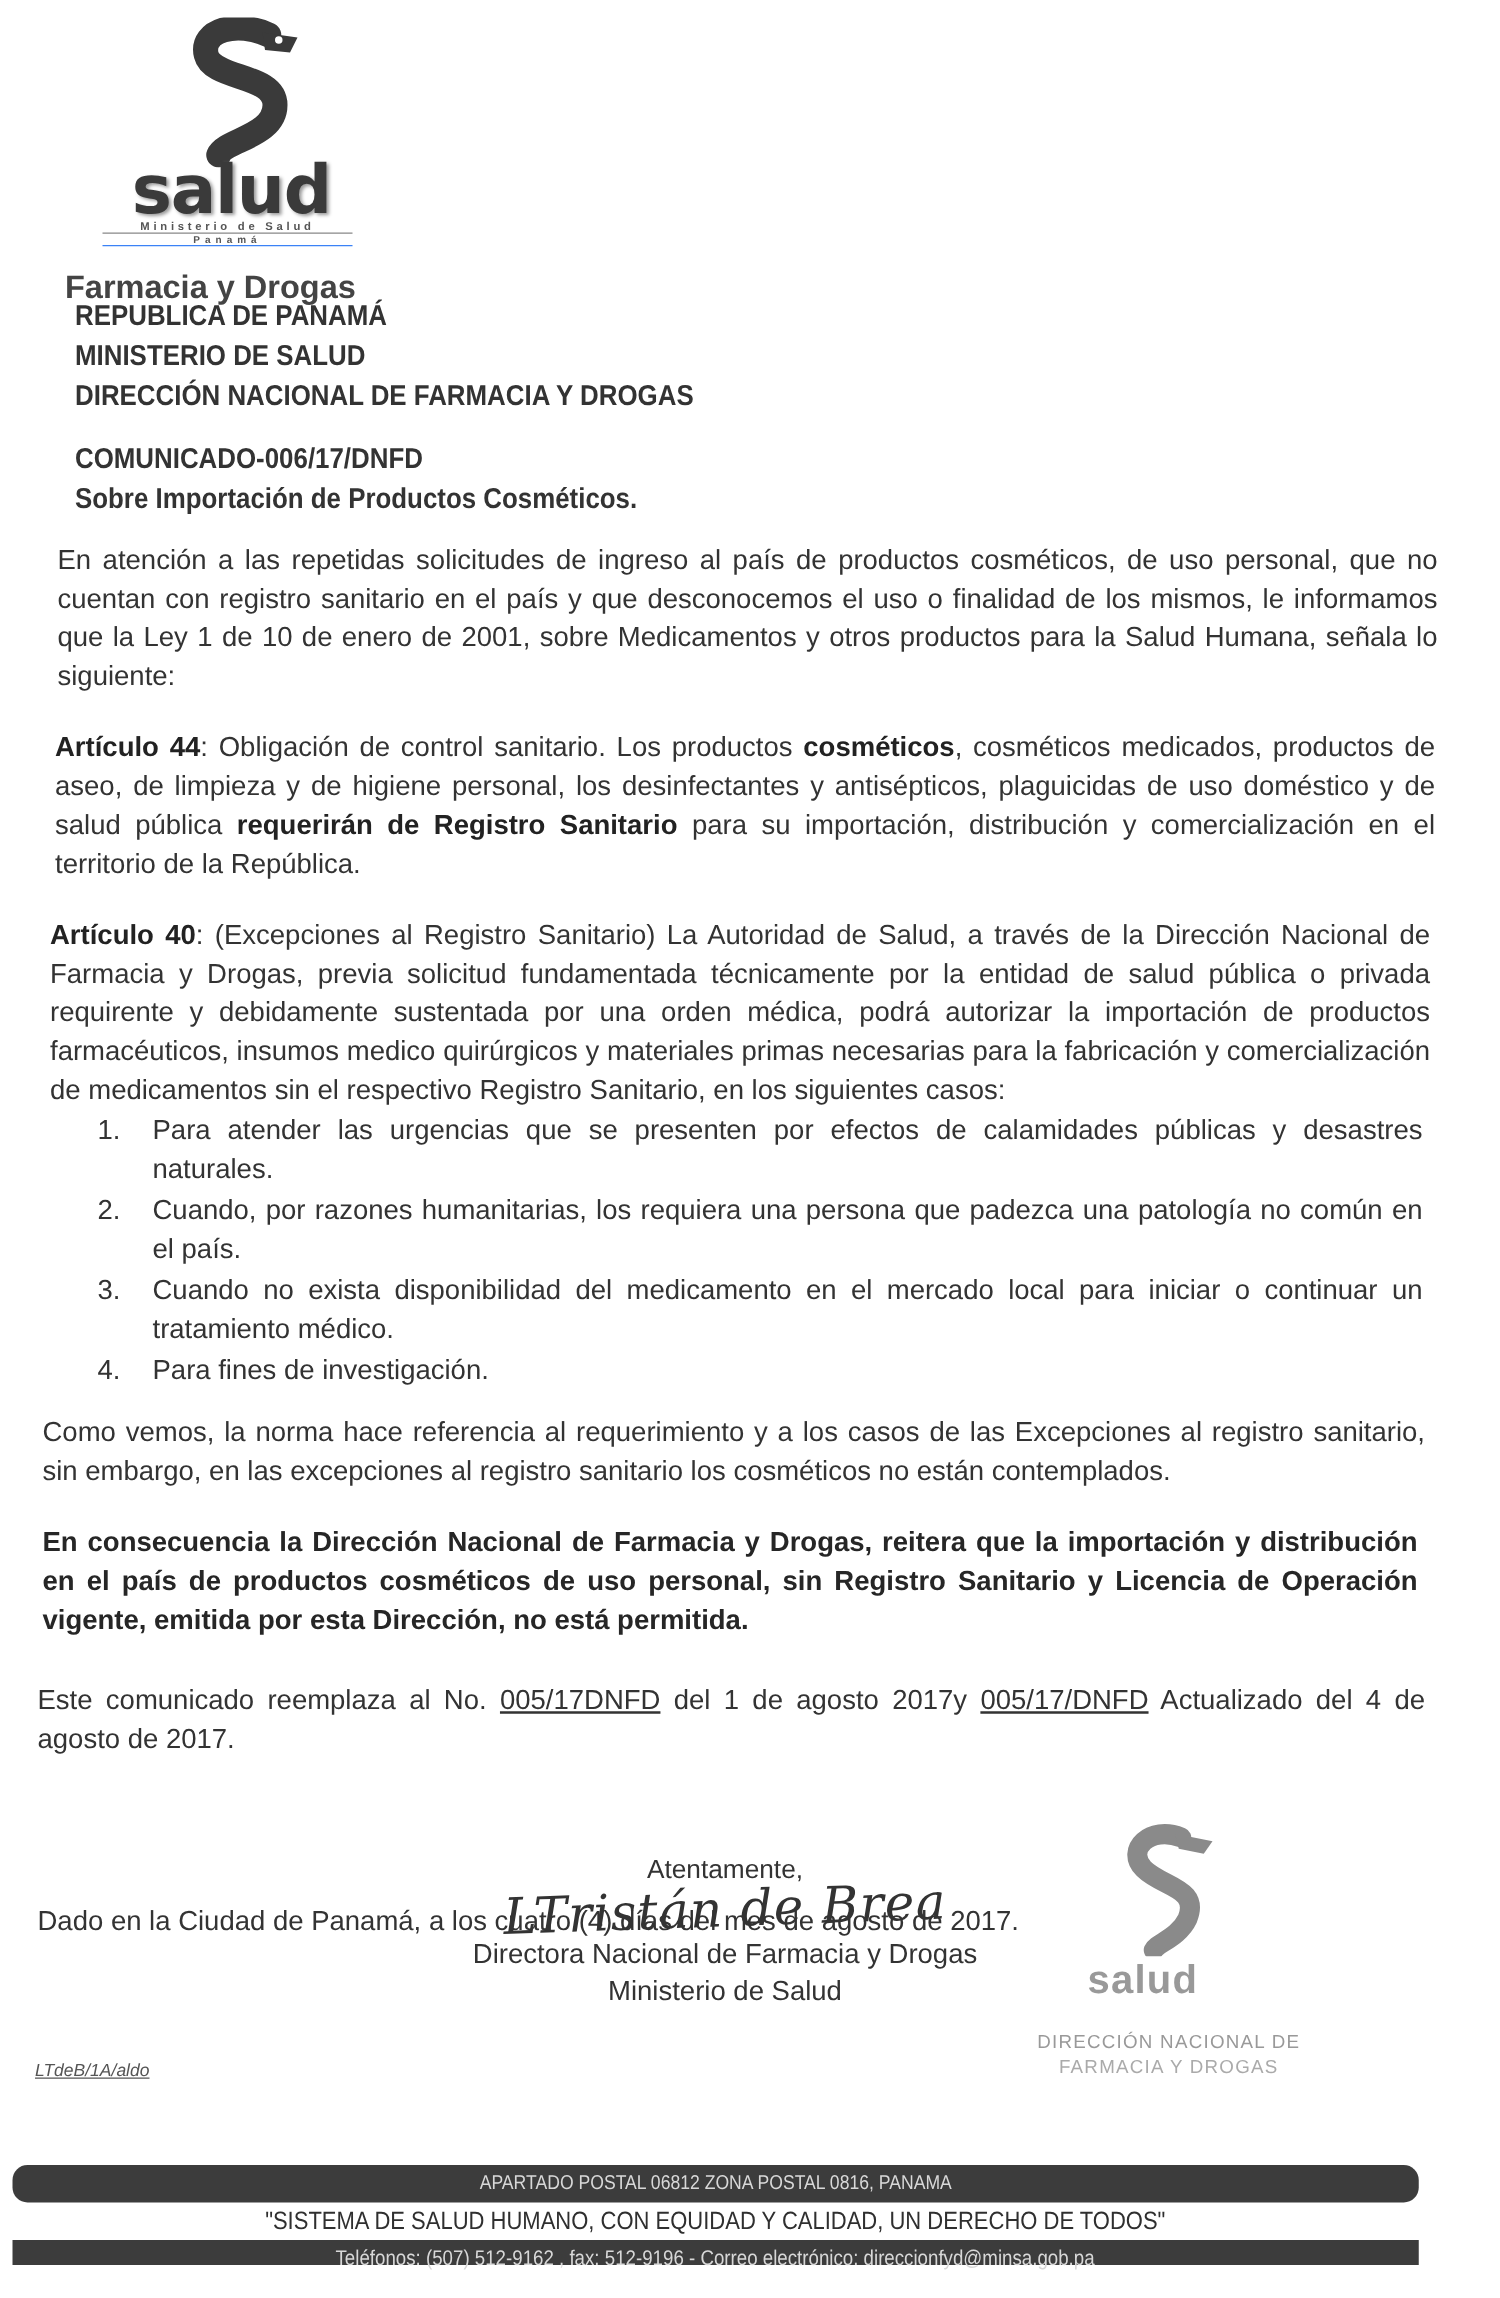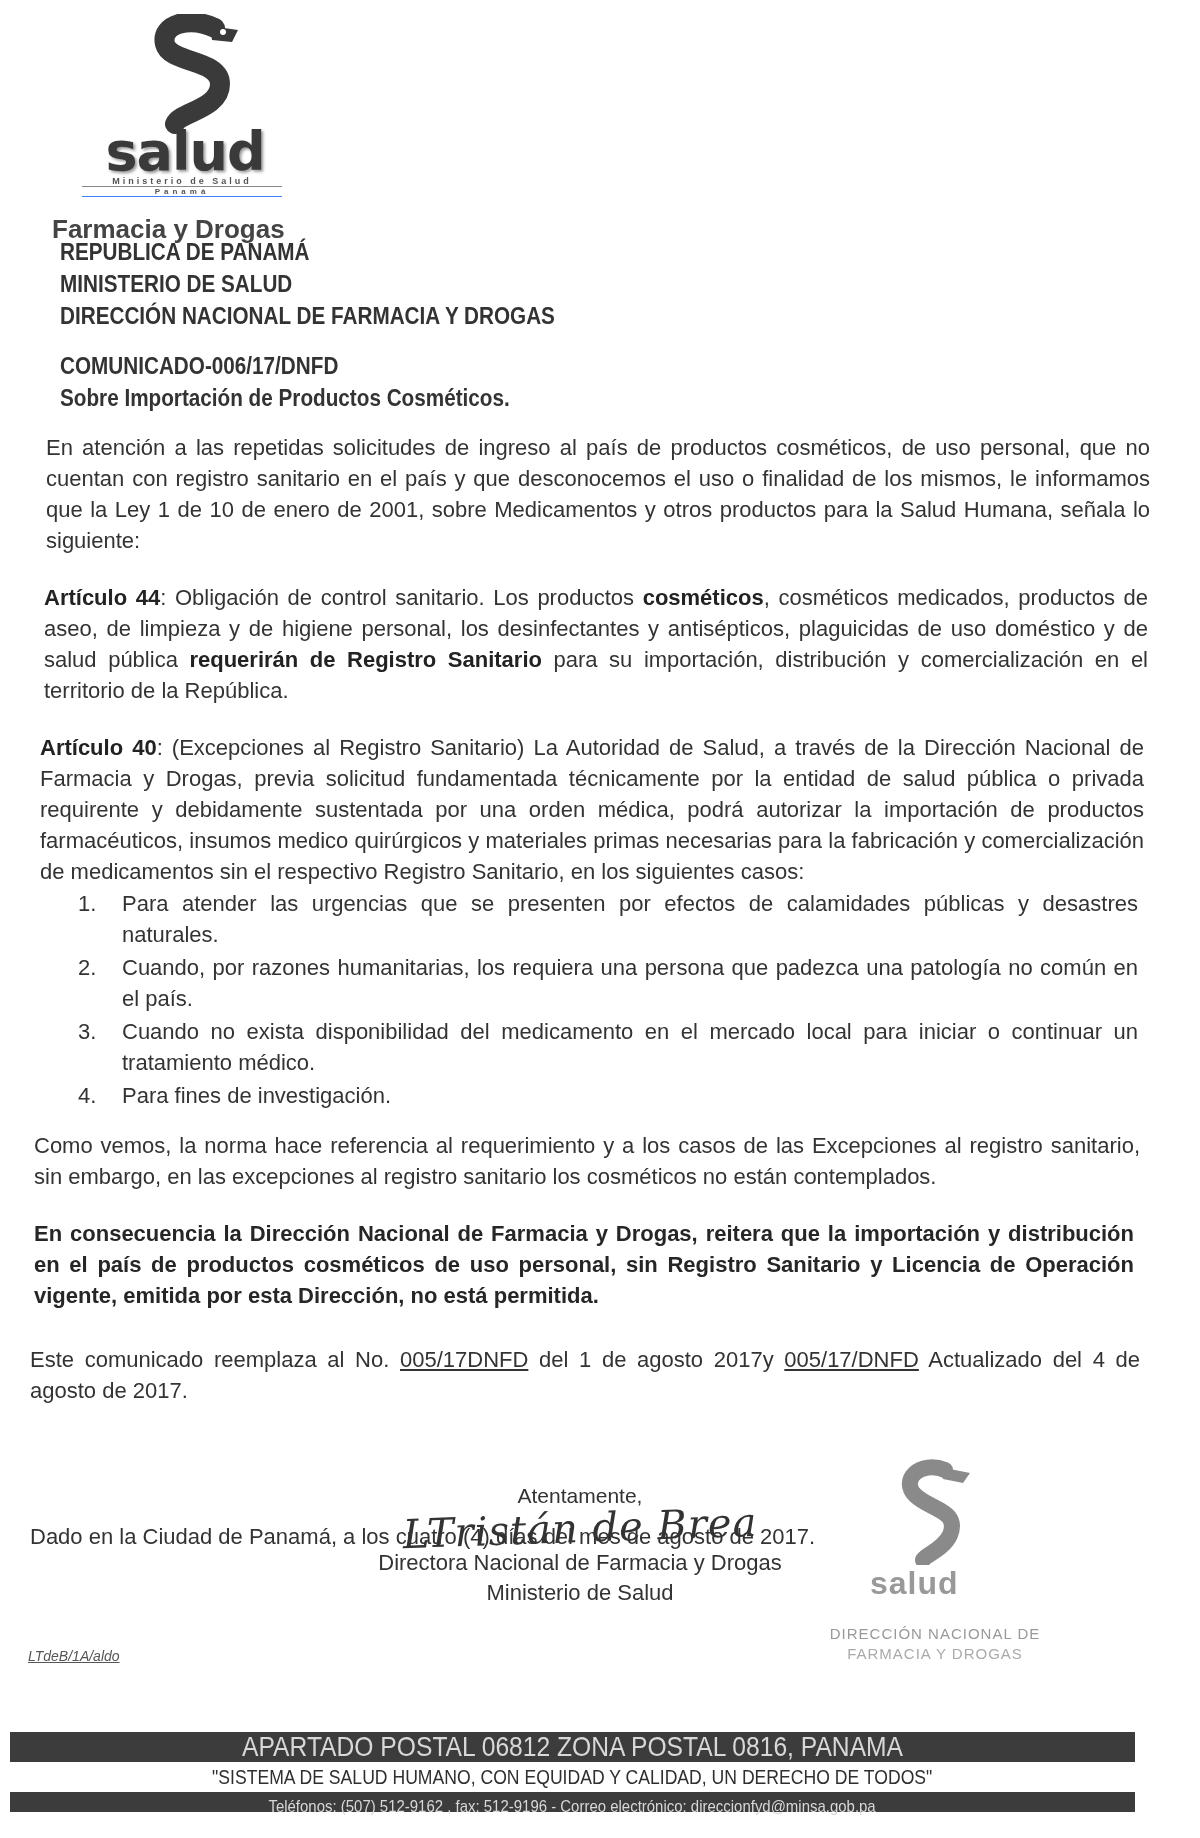--- a/index.html
+++ b/index.html
@@ -63,21 +63,21 @@
   
   .stamp { left:820px; top:1455px; width:230px; height:220px; color:#888; text-align:center; }
   .stamp .word { position:absolute; left:50px; top:110px; font-size:32px; font-weight:bold; color:#999; letter-spacing:1px; }
   .stamp .line1 { position:absolute; left:0; top:170px; width:230px; font-size:15px; letter-spacing:1px; color:#999; }
   .stamp .line2 { position:absolute; left:0; top:190px; width:230px; font-size:15px; letter-spacing:1px; color:#aaa; }
 
   .initials { left:28px; top:1648px; font-size:14px; font-style:italic; color:#555;text-decoration:underline; }
 
   
   .band { position:absolute; left:10px; width:1125px; background:#3c3c3c; color:#d8d8d8; text-align:center; }
-  .band1 { top:1732px; height:30px; font-size:28px; line-height:30px; }
+  .band1 { top:1732px; height:30px; font-size:16px; line-height:30px;border-radius:12px; }
   .band2 { top:1762px; height:30px; font-size:20px; line-height:30px; background:transparent; color:#2f2f2f; }
   .band3 { top:1792px; height:20px; font-size:17px; line-height:30px; }
   .band span { display:inline-block; transform:scaleX(0.88); }
 </style>
 </head>
 <body>
 
 <div class="abs logo">
   <svg class="logo-snake" viewBox="0 0 140 120">
     <path d="M95 14 C70 2, 40 10, 45 30 C50 50, 100 45, 100 70 C100 95, 60 98, 55 110" fill="none" stroke="#3a3a3a" stroke-width="20" stroke-linecap="round"></path>

